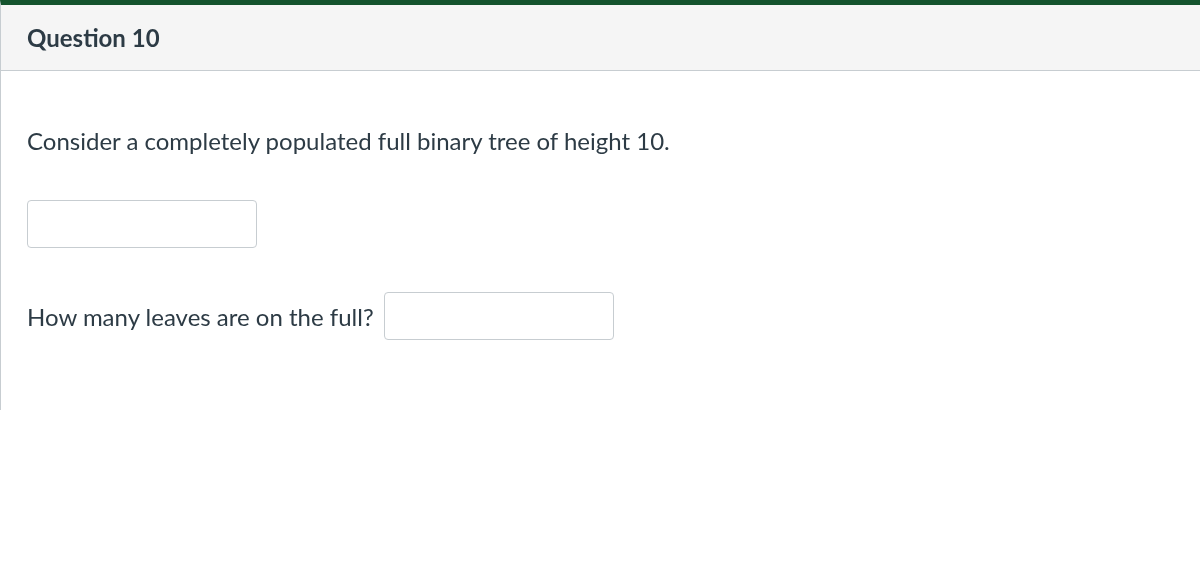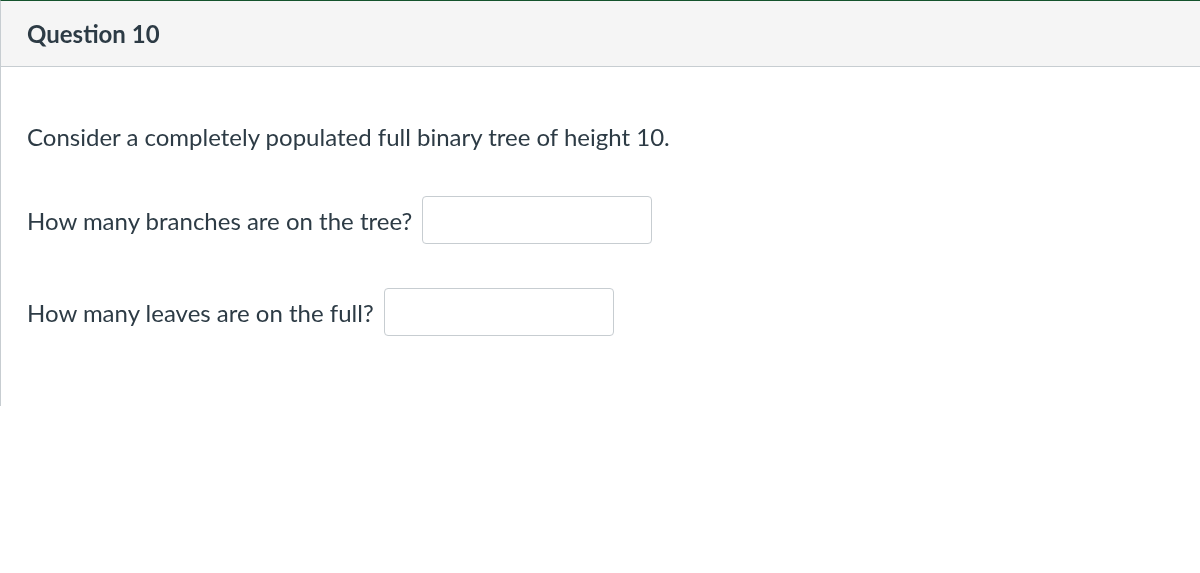--- a/index.html
+++ b/index.html
@@ -8,21 +8,21 @@
       padding: 0;
     }
     body {
       font-family: "Lato", "Helvetica Neue", Helvetica, Arial, sans-serif;
       background: #ffffff;
       color: #2d3b45;
       width: 1200px;
       height: 573px;
     }
     .question-container {
-      border-top: 1px solid #14532d;
+      border-top: 5px solid #14532d;
       border-left: 1px solid #c7cdd1;
       width: 100%;
     }
     .question-header {
       background: #f5f5f5;
       border-bottom: 1px solid #c7cdd1;
       padding: 18px 26px 18px 26px;
     }
     .question-title {
       font-size: 24px;
@@ -66,21 +66,20 @@
 <body>
 
 <div class="question-container">
   <div class="question-header">
     <h2 class="question-title">Question 10</h2>
   </div>
   <div class="question-body">
     <p class="prompt-text">Consider a completely populated full binary tree of height 10.</p>
 
     <div class="input-row">
-      <span class="input-label">How many branches are on the tree?</span>
       <input type="text" class="answer-input" value="" style="">
     </div>
 
     <div class="input-row">
       <span class="input-label">How many leaves are on the full?</span>
       <input type="text" class="answer-input" value="" style="">
     </div>
   </div>
 </div>
 

